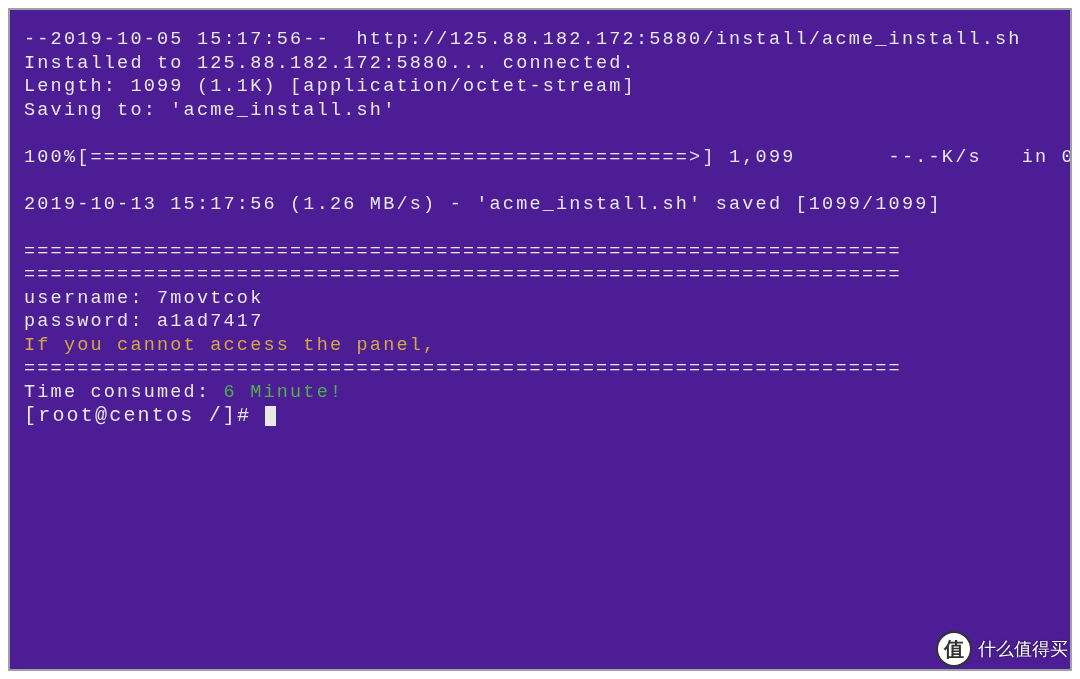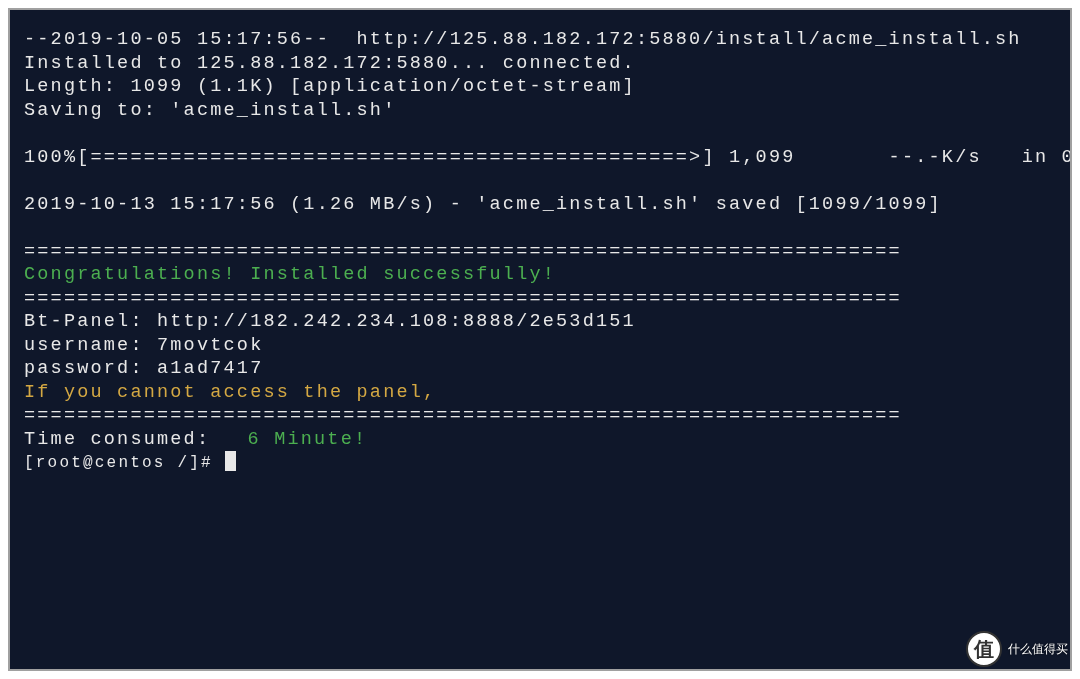--- a/index.html
+++ b/index.html
@@ -11,21 +11,21 @@
       width: 1080px;
       height: 679px;
       background: #ffffff;
       padding: 8px;
       font-family: 'Courier New', Consolas, monospace;
       position: relative;
     }
     .terminal-window {
       width: 100%;
       height: 100%;
-      background: #0f172a;
+      background: #4c1d95;
       border: 2px solid #a0a0a0;
       padding: 18px 14px;
       overflow: hidden;
       position: relative;
     }
     .terminal-line {
       color: #e8e8e8;
       font-size: 18.5px;
       line-height: 23.5px;
       white-space: pre;
@@ -36,25 +36,24 @@
       color: #4caf50;
     }
     .terminal-line.yellow {
       color: #d4a843;
     }
     .time-consumed {
       color: #e8e8e8;
     }
     .time-consumed .green-text {
       color: #4caf50;
-      margin-left: 24px;
     }
     .prompt-line {
       color: #e8e8e8;
-      font-size: 16px;
+      font-size: 20px;
       line-height: 23.5px;
       white-space: pre;
       letter-spacing: 2.2px;
     }
     .cursor {
       display: inline-block;
       width: 11px;
       height: 20px;
       background: #e8e8e8;
       vertical-align: text-bottom;
@@ -78,43 +77,41 @@
       align-items: center;
       justify-content: center;
       font-size: 20px;
       font-weight: bold;
       color: #333;
       font-family: sans-serif;
     }
     .watermark-text {
       color: #ffffff;
       font-family: Liberation Sans, sans-serif;
-      font-size: 12px;
+      font-size: 18px;
       letter-spacing: 0;
       text-shadow: 0 0 2px rgba(0,0,0,0.8);
     }
   </style>
 </head>
 <body>
 
 <div class="terminal-window">
   <div id="terminal-lines">
       <div class="terminal-line">--2019-10-05 15:17:56--  http://125.88.182.172:5880/install/acme_install.sh</div>
       <div class="terminal-line">Installed to 125.88.182.172:5880... connected.</div>
       <div class="terminal-line">Length: 1099 (1.1K) [application/octet-stream]</div>
       <div class="terminal-line">Saving to: 'acme_install.sh'</div>
       <div class="terminal-line"> </div>
       <div class="terminal-line">100%[=============================================&gt;] 1,099       --.-K/s   in 0.001s</div>
       <div class="terminal-line"> </div>
       <div class="terminal-line">2019-10-13 15:17:56 (1.26 MB/s) - 'acme_install.sh' saved [1099/1099]</div>
       <div class="terminal-line"> </div>
       <div class="terminal-line">==================================================================</div>
-      <div class="terminal-line green">Congratulations! Installed successfully!</div>
       <div class="terminal-line">==================================================================</div>
-      <div class="terminal-line">Bt-Panel: http://182.242.234.108:8888/2e53d151</div>
       <div class="terminal-line">username: 7movtcok</div>
       <div class="terminal-line">password: a1ad7417</div>
       <div class="terminal-line yellow">If you cannot access the panel, </div>
       <div class="terminal-line">==================================================================</div>
     </div>
   <div class="terminal-line time-consumed"><span>Time consumed: </span><span class="green-text">6 Minute!</span></div>
   <div class="prompt-line"><span>[root@centos /]# </span><span class="cursor"></span></div>
 </div>
 
 <div class="watermark">

